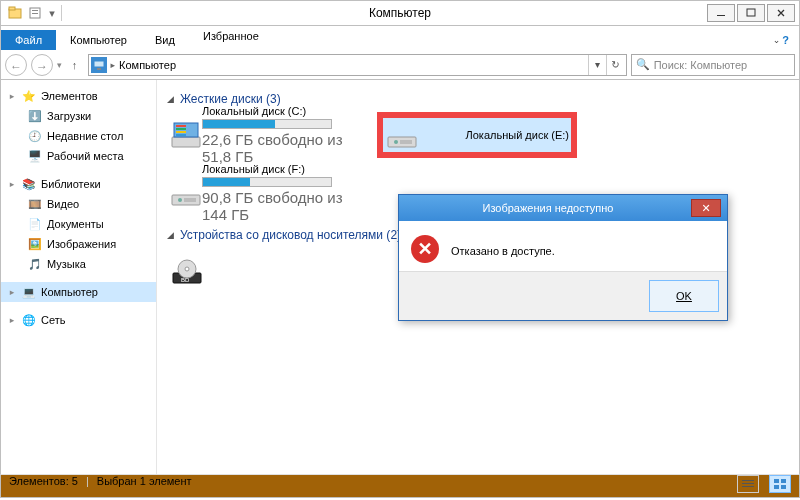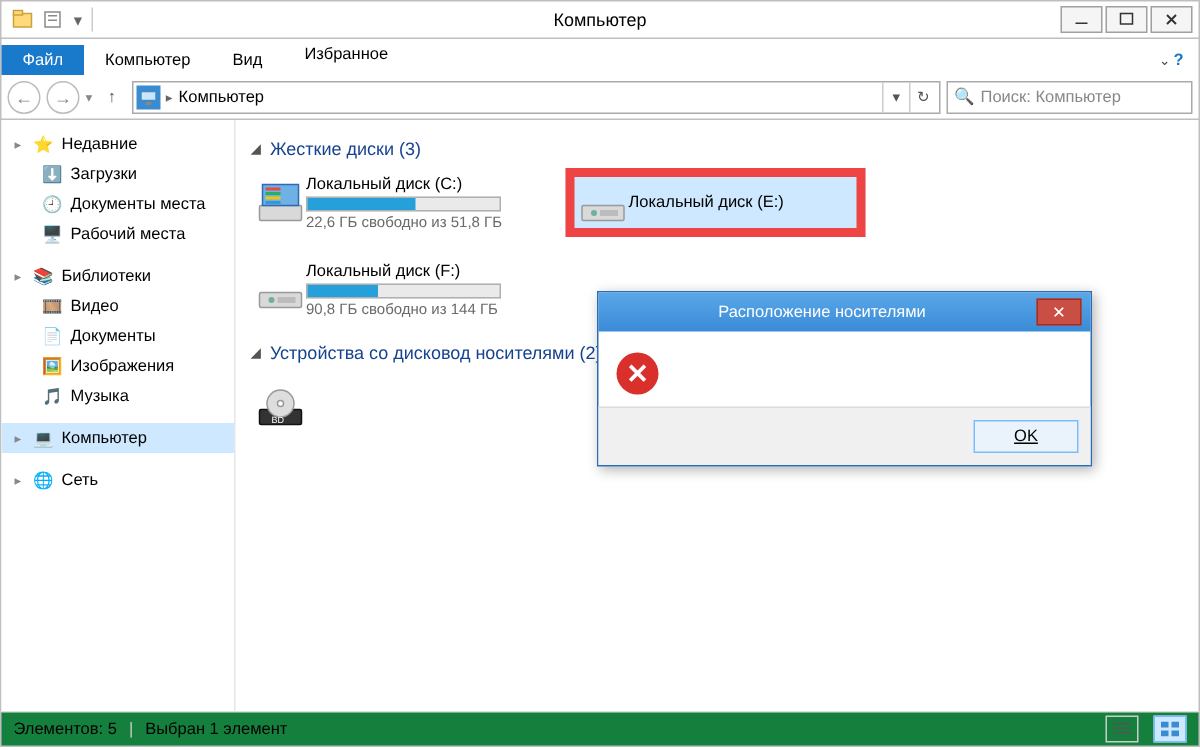--- a/index.html
+++ b/index.html
@@ -41,45 +41,45 @@
   .tree-head { display:flex; align-items:center; gap:4px; padding: 2px 6px; font-size:11px; }
   .tree-head.sel { background: #cde8ff; }
   .tree-item { display:flex; align-items:center; gap:4px; padding: 2px 6px 2px 26px; font-size:11px; }
   .ico { width:16px; height:16px; display:inline-flex; align-items:center; justify-content:center; flex-shrink:0;}
   .expander { width:10px; color:#888; font-size:9px; text-align:center; }
 
   .content { flex: 1; padding: 8px 10px; overflow: auto; }
   .group-header { display:flex; align-items:center; gap:6px; color:#17428f; font-size:12px; margin: 4px 0 6px 0; }
   .group-header .arrow { color:#555; font-size:9px; }
   .items-row { display:flex; gap:10px; flex-wrap:wrap; margin-bottom:12px; }
-  .drive-item { width:200px; height:46px; display:flex; align-items:center; gap:0; padding:2px; border:1px solid transparent; }
+  .drive-item { width:200px; height:46px; display:flex; align-items:center; gap:0; padding:2px; border:1px solid transparent;justify-content:space-between; }
   .drive-item.sel { background:#cde8ff; border:6px solid #ef4444; }
   .drive-icon { width:34px; height:34px; display:flex; align-items:center; justify-content:center; }
   .drive-info { display:flex; flex-direction:column; gap:2px; }
   .drive-name { font-size:11px; }
   .bar { width:130px; height:10px; border:1px solid #b0b0b0; background:#eaeaea; position:relative; }
   .bar-fill { position:absolute; left:0; top:0; bottom:0; background:#26a0da; }
-  .drive-free { font-size:10px; color:#6a6a6a; }
-
-  
-  .status { height:24px; border:1px solid #bfbfbf; border-top:1px solid #e0e0e0; display:flex; align-items:center; padding:0 8px; font-size:11px; background:#15803d; gap:8px;}
+  .drive-free { font-size:15px; color:#6a6a6a; }
+
+  
+  .status { height:24px; border:1px solid #bfbfbf; border-top:1px solid #e0e0e0; display:flex; padding:0 8px; font-size:11px; background:#a16207; gap:8px;}
   .status .spacer{flex:1;}
   .view-btn { width:22px; height:18px; border:1px solid #ccc; display:flex; align-items:center; justify-content:center; margin-left:2px;}
   .view-btn.active{ background:#cde8ff; border-color:#7abdff;}
 
   
   .dialog { position:absolute; left:398px; top:194px; width:330px; background:#fff; border:1px solid #2d6bb5; box-shadow: 2px 2px 8px rgba(0,0,0,.3); }
   .dlg-title { height:26px; background: linear-gradient(#5aa7e8,#3a8bd8); color:#fff; display:flex; align-items:center; padding:0 6px; font-size:11px; }
   .dlg-title-text { flex:1; text-align:center; }
   .dlg-close { width:30px; height:18px; background:#c94f44; border:1px solid #a03028; color:#fff; display:flex; align-items:center; justify-content:center; font-size:11px; }
   .dlg-body { padding:14px 12px 8px 12px; display:flex; gap:12px; }
   .err-icon { width:28px; height:28px; border-radius:50%; background:#d9302c; color:#fff; display:flex; align-items:center; justify-content:center; font-weight:bold; font-size:18px; flex-shrink:0;}
   .dlg-text { font-size:11px; line-height:1.5; }
   .dlg-buttons { border-top:1px solid #ddd; background:#f0f0f0; padding:8px; display:flex; justify-content:flex-end; }
-  .dlg-btn { min-width:70px; height:22px; border:1px solid #7abdff; background:#eaf3fb; font-size:11px;text-decoration:underline; }
+  .dlg-btn { min-width:70px; height:32px; border:1px solid #7abdff; background:#eaf3fb; font-size:11px;text-decoration:underline; }
 
   svg { display:block; }
 </style>
 </head>
 <body>
 
 <div class="titlebar">
   <div class="qat">
     <span class="qat-icon">
       <svg width="14" height="14">
@@ -153,29 +153,29 @@
   </div>
 </div>
 
 <div class="body">
 
   <div class="nav-pane">
     <div class="tree-group">
       <div class="tree-head">
         <span class="expander">▸</span>
         <span class="ico">⭐</span>
-        <span>Недавние</span>
+        <span>Элементов</span>
       </div>
       <div class="tree-item">
           <span class="ico">⬇️</span>
           <span>Загрузки</span>
         </div>
       <div class="tree-item">
           <span class="ico">🕘</span>
-          <span>Документы места</span>
+          <span>Недавние стол</span>
         </div>
       <div class="tree-item">
           <span class="ico">🖥️</span>
           <span>Рабочий места</span>
         </div>
     </div>
     <div class="tree-group">
       <div class="tree-head">
         <span class="expander">▸</span>
         <span class="ico">📚</span>
@@ -310,25 +310,26 @@
         <rect x="0" y="0" width="5" height="4" fill="#3b8bd0"></rect>
         <rect x="7" y="0" width="5" height="4" fill="#3b8bd0"></rect>
         <rect x="0" y="6" width="5" height="4" fill="#3b8bd0"></rect>
         <rect x="7" y="6" width="5" height="4" fill="#3b8bd0"></rect>
       </svg>
     </div>
 </div>
 
 <div class="dialog">
   <div class="dlg-title">
-    <span class="dlg-title-text">Расположение носителями</span>
+    <span class="dlg-title-text">Изображения недоступно</span>
     <div class="dlg-close">✕</div>
   </div>
   <div class="dlg-body">
     <div class="err-icon">✕</div>
     <div class="dlg-text">
       <div style="height:8px;"></div>
+      <div>Отказано в доступе.</div>
     </div>
   </div>
   <div class="dlg-buttons">
     <button class="dlg-btn">OK</button>
   </div>
 </div>
 
 </body></html>

